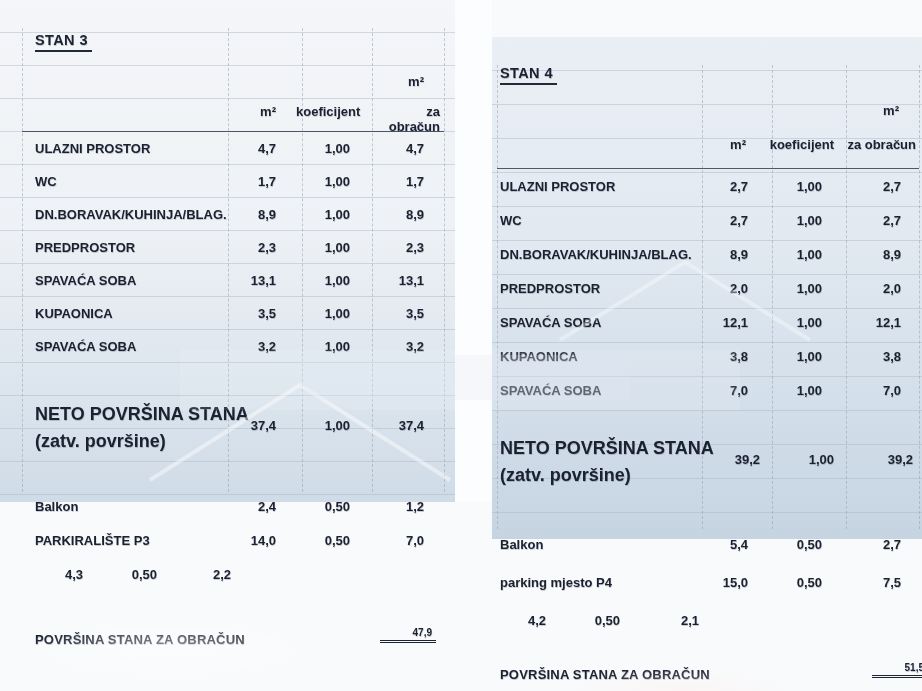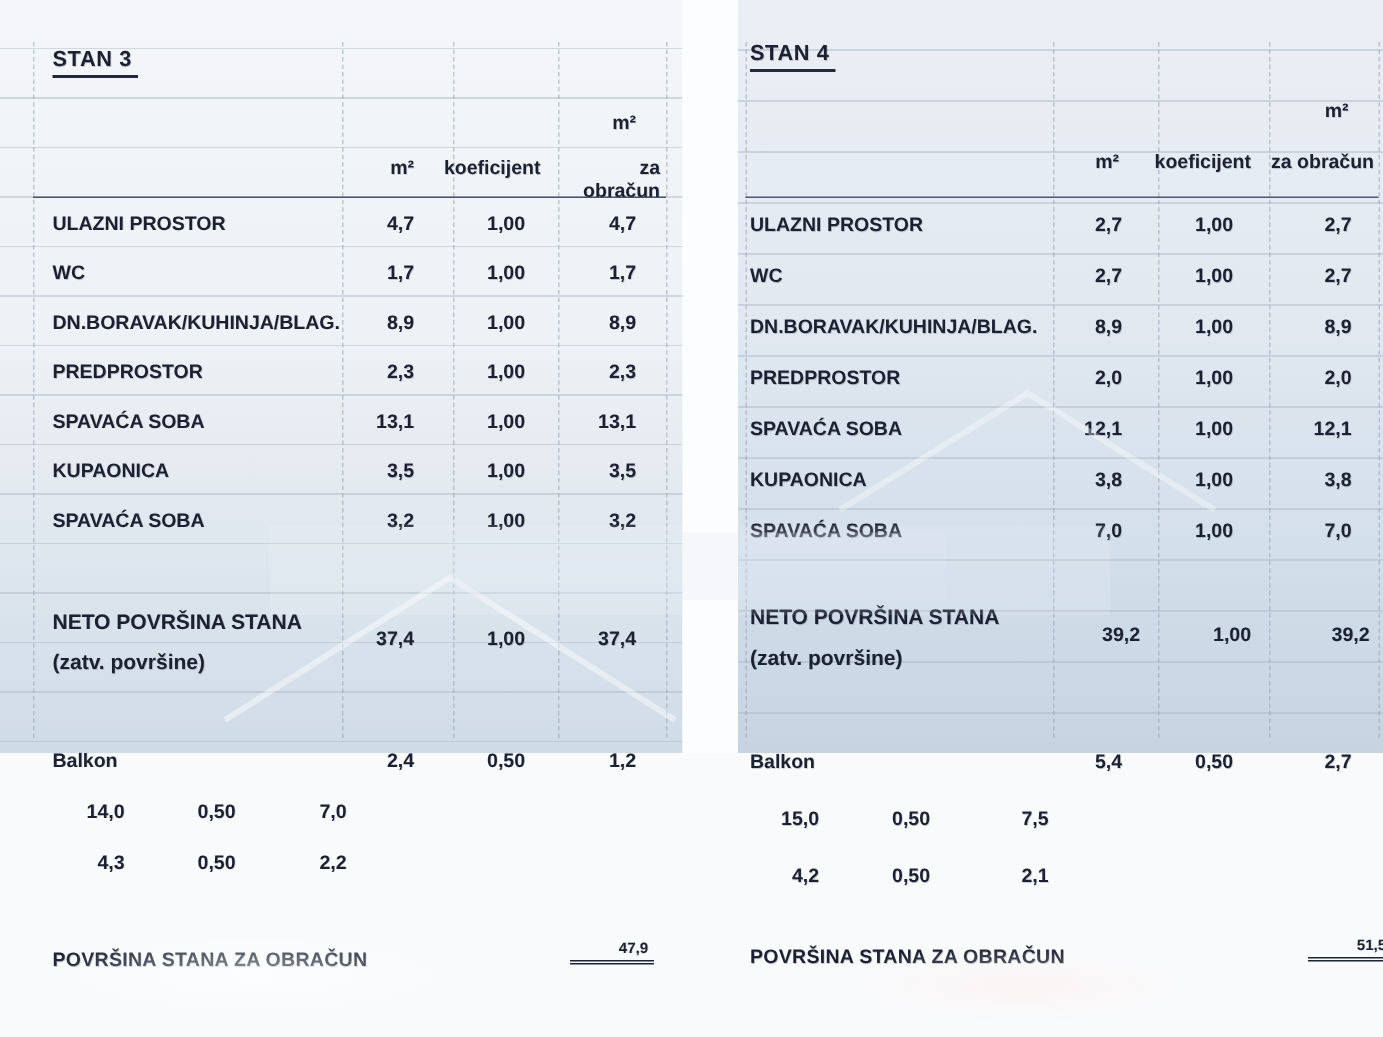--- a/index.html
+++ b/index.html
@@ -7,21 +7,21 @@
     width:922px;height:691px;overflow:hidden;position:relative;
     background:#f8fafc;
     font-family:"Liberation Sans", sans-serif;
     color:#1b2130;
   }
   .panel{position:absolute;top:0;height:502px;}
   .panel-left{left:0;width:455px;
     background:linear-gradient(180deg,#f4f6f9 0%,#eef1f5 45%,#dde6ee 75%,#cfdbe7 100%);}
   .panel-gap{left:455px;width:37px;background:#fcfdfe;}
   .panel-right{left:492px;width:430px;
-    background:linear-gradient(180deg,#eaeff5 0%,#e2e9f1 40%,#d3dfea 72%,#c6d4e2 100%);}
+    background:linear-gradient(180deg,#eaeff5 0%,#e2e9f1 40%,#d3dfea 72%,#c6d4e2 100%);margin-top:37px;}
   
   .grid33,.grid34{position:absolute;left:0;right:0;top:0;bottom:0;pointer-events:none;}
   .grid33{background:repeating-linear-gradient(to bottom,transparent 0 32px,rgba(168,180,194,.45) 32px 33px);}
   .grid34{background:repeating-linear-gradient(to bottom,transparent 0 33px,rgba(168,180,194,.45) 33px 34px);}
   .vline{position:absolute;top:28px;bottom:10px;width:0;border-left:1px dashed rgba(148,162,180,.55);pointer-events:none;}
   .hrule{position:absolute;height:0;border-top:1.6px solid rgba(52,62,82,.85);}
   .title{position:absolute;font-weight:700;font-size:14.5px;letter-spacing:.4px;
     border-bottom:2px solid #222a3a;padding:0 4px 2px 0;text-shadow:.5px .5px 0 rgba(40,48,66,.25);}
   .hcell{position:absolute;font-weight:700;font-size:13px;text-align:right;text-shadow:.5px .5px 0 rgba(40,48,66,.2);}
   
@@ -29,21 +29,21 @@
   .trow{display:flex;align-items:center;height:var(--rh,33px);}
   .cell{display:block;font-weight:700;font-size:13px;text-shadow:.5px .5px 0 rgba(40,48,66,.22);white-space:nowrap;}
   .panel-left  .lbl{width:193px;}
   .panel-left  .c1{width:74px;text-align:right;padding-right:26px;box-sizing:border-box;}
   .panel-left  .c2{width:70px;text-align:right;padding-right:22px;box-sizing:border-box;}
   .panel-left  .c3{width:72px;text-align:right;padding-right:20px;box-sizing:border-box;}
   .panel-right .lbl{width:202px;}
   .panel-right .c1{width:70px;text-align:right;padding-right:24px;box-sizing:border-box;}
   .panel-right .c2{width:74px;text-align:right;padding-right:24px;box-sizing:border-box;}
   .panel-right .c3{width:73px;text-align:right;padding-right:18px;box-sizing:border-box;}
-  .neto-label{position:absolute;font-weight:700;font-size:14px;line-height:27px;text-shadow:.5px .5px 0 rgba(40,48,66,.22);}
+  .neto-label{position:absolute;font-weight:700;font-size:18px;line-height:27px;text-shadow:.5px .5px 0 rgba(40,48,66,.22);}
   .total-label{position:absolute;font-weight:700;font-size:13px;letter-spacing:.2px;text-shadow:.5px .5px 0 rgba(40,48,66,.25);}
   .total-value{position:absolute;font-weight:700;font-size:10px;text-align:right;
     border-bottom:3px double #1b2335;padding:0 4px 2px 0;text-shadow:.5px .5px 0 rgba(40,48,66,.25);}
   
   .flare{position:absolute;pointer-events:none;}
   .wm-svg{position:absolute;left:0;top:0;pointer-events:none;}
 </style>
 </head>
 <body>
 
@@ -122,20 +122,21 @@
   </div>
 
   <div class="rows" style="left:35px;top:489px;width:409px;--rh:34px;">
       <div class="trow">
         <span class="cell lbl">Balkon</span>
         <span class="cell c1">2,4</span>
         <span class="cell c2">0,50</span>
         <span class="cell c3">1,2</span>
       </div>
       <div class="trow">
+        <span class="cell lbl">PARKIRALIŠTE P3</span>
         <span class="cell c1">14,0</span>
         <span class="cell c2">0,50</span>
         <span class="cell c3">7,0</span>
       </div>
       <div class="trow">
         <span class="cell c1">4,3</span>
         <span class="cell c2">0,50</span>
         <span class="cell c3">2,2</span>
       </div>
     </div>
@@ -223,20 +224,21 @@
   </div>
 
   <div class="rows" style="left:8px;top:488px;width:419px;--rh:38px;">
       <div class="trow">
         <span class="cell lbl">Balkon</span>
         <span class="cell c1">5,4</span>
         <span class="cell c2">0,50</span>
         <span class="cell c3">2,7</span>
       </div>
       <div class="trow">
+        <span class="cell lbl">parking mjesto P4</span>
         <span class="cell c1">15,0</span>
         <span class="cell c2">0,50</span>
         <span class="cell c3">7,5</span>
       </div>
       <div class="trow">
         <span class="cell c1">4,2</span>
         <span class="cell c2">0,50</span>
         <span class="cell c3">2,1</span>
       </div>
     </div>

